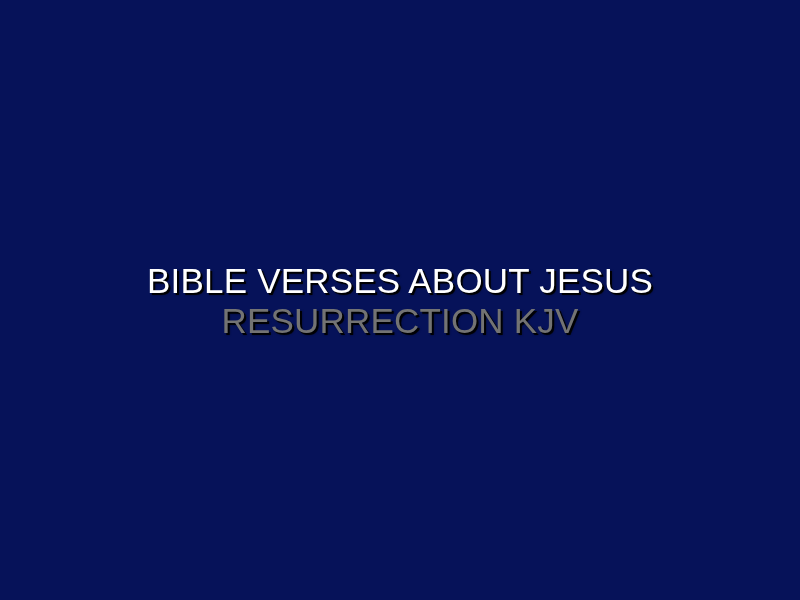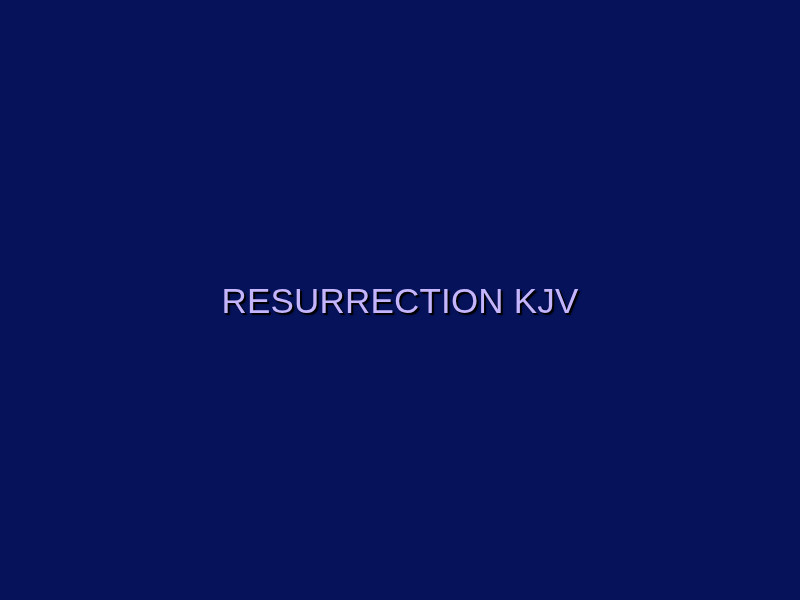--- a/index.html
+++ b/index.html
@@ -47,16 +47,17 @@
        2px 2px 0 rgba(0, 0, 0, 0.92),
        2px 2px 2px rgba(0, 0, 0, 0.55);
   }
 </style>
 </head>
 <body>
 
 <div class="title-card" style="background-color: rgb(6, 18, 89);">
 
   <div class="title-block">
-    <span class="title-line" style="color: #c4b5fd;">RESURRECTION KJV</span>
+    <span class="title-line" style="color: rgb(255, 255, 255);">BIBLE VERSES ABOUT JESUS</span>
+    <span class="title-line" style="color: #737373;">RESURRECTION KJV</span>
   </div>
 
 </div>
 
 </body></html>

